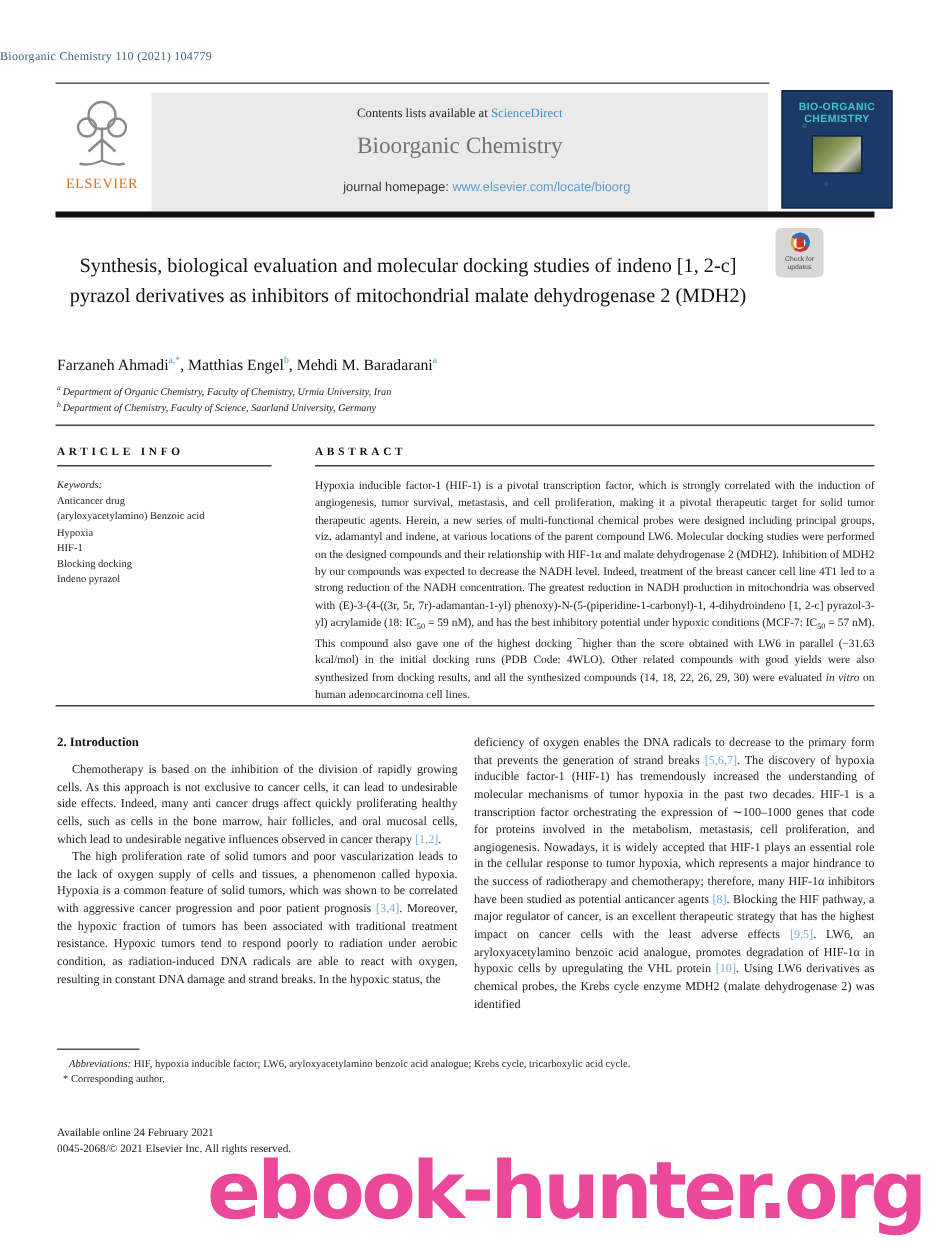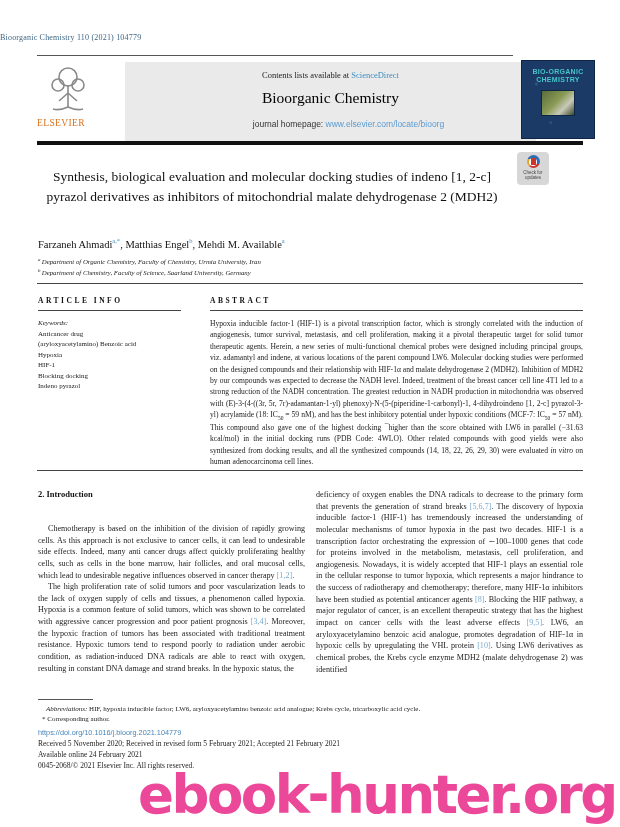--- a/index.html
+++ b/index.html
@@ -10,30 +10,30 @@
     font-family:"Liberation Serif", serif; color:#1c1c1c;
   }
   .abs { position:absolute; }
 
   
   .citation { top:33px; left:0; width:620px; text-align:left;
     font-size:8px; color:#3d6583; letter-spacing:.2px; }
   .rule-thin { top:55px; left:37px; width:476px; height:1px; background:#555; }
   .rule-thick { top:141px; left:37px; width:546px; height:4px; background:#111; }
 
-  .elsevier { top:63px; left:37px; width:62px; height:80px; text-align:left; }
+  .elsevier { top:63px; left:37px; width:62px; height:80px; text-align:center; }
   .elsevier svg { display:block; margin:0 auto; }
   .elsevier .pub { font-family:"Liberation Serif", serif; color:#d9731f;
     font-size:9.5px; letter-spacing:.4px; margin-top:1px; }
 
   .panel { top:62px; left:101px; width:411px; height:79px; background:#eaeaea;
-    text-align:center;margin-left:24px; }
+    text-align:center; }
   .panel .contents { margin-top:8px; font-size:8.5px; color:#222; }
   .panel .contents .link { color:#3d8fc0; }
-  .panel .jtitle { margin-top:9px; font-size:15.5px; color:#000000; }
+  .panel .jtitle { margin-top:9px; font-size:15.5px; color:#737373; }
   .panel .homepage { margin-top:12px; font-size:8.5px; color:#333;
     font-family:"Liberation Sans", sans-serif;padding-left:36px; }
   .panel .homepage .link { color:#5b9bd0; }
 
   .cover { top:60px; left:521px; width:74px; height:79px; background:#1b3a66;
     border:1px solid #0d2547; padding-top:7px; text-align:center;
     background-image:radial-gradient(circle at 20% 30%, rgba(120,160,200,.25) 1px, transparent 2px),
       radial-gradient(circle at 70% 15%, rgba(120,160,200,.2) 1px, transparent 2px),
       radial-gradient(circle at 40% 80%, rgba(120,160,200,.2) 1px, transparent 2px);
   }
@@ -75,21 +75,21 @@
   .abs-head { top:296px; left:210px; }
   .abs-rule { top:310px; left:210px; width:373px; height:1px; background:#444; }
   .abstract { top:318px; left:210px; width:373px; font-size:7.6px; line-height:1.5;
     text-align:justify; color:#1c1c1c; }
   .abstract .sub { font-size:5.5px; vertical-align:sub; }
   .abstract .it { font-style:italic; }
   .rule2 { top:470px; left:37px; width:546px; height:1px; background:#444; }
 
   
   .intro-head { top:489px; left:38px; font-size:8.5px; font-weight:bold; color:#111; }
-  .colL { top:507px; left:38px; width:267px;margin-top:16px; }
+  .colL { top:507px; left:38px; width:267px; }
   .colR { top:489px; left:316px; width:267px; }
   .body-txt { font-size:8.1px; line-height:1.44; text-align:justify; color:#1c1c1c; }
   .body-txt p.ind { text-indent:10px; }
   .ref { color:#7aaacd; }
 
   
   .fn-rule { top:699px; left:38px; width:55px; height:1px; background:#555; }
   .abbrev { top:704px; left:38px; width:546px; font-size:7px; line-height:1.5;
     color:#222; text-indent:8px; }
   .abbrev .it { font-style:italic; }
@@ -141,21 +141,21 @@
   <div class="abs rule-thick"></div>
 
   <div class="abs title">Synthesis, biological evaluation and molecular docking studies of indeno [1, 2-c] pyrazol derivatives as inhibitors of mitochondrial malate dehydrogenase 2 (MDH2)</div>
 
   <div class="abs check">
     <div class="ring"></div>
     <div class="mark"></div>
     <div class="ctext">Check for updates</div>
   </div>
 
-  <div class="abs authors"><span>Farzaneh Ahmadi</span><span class="sup">a,*</span><span>, Matthias Engel</span><span class="sup">b</span><span>, Mehdi M. Available</span><span class="sup">a</span></div>
+  <div class="abs authors"><span>Farzaneh Ahmadi</span><span class="sup">a,*</span><span>, Matthias Engel</span><span class="sup">b</span><span>, Mehdi M. Baradarani</span><span class="sup">a</span></div>
 
   <div class="abs affils">
     <div><span class="sup">a </span><span>Department of Organic Chemistry, Faculty of Chemistry, Urmia University, Iran</span></div>
     <div><span class="sup">b </span><span>Department of Chemistry, Faculty of Science, Saarland University, Germany</span></div>
   </div>
 
   <div class="abs rule1"></div>
 
   <div class="abs sechead info-head">ARTICLE INFO</div>
   <div class="abs info-rule"></div>
@@ -180,20 +180,18 @@
     <p class="ind"><span>Chemotherapy is based on the inhibition of the division of rapidly growing cells. As this approach is not exclusive to cancer cells, it can lead to undesirable side effects. Indeed, many anti cancer drugs affect quickly proliferating healthy cells, such as cells in the bone marrow, hair follicles, and oral mucosal cells, which lead to undesirable negative influences observed in cancer therapy </span><span class="ref">[1,2]</span><span>.</span></p>
     <p class="ind"><span>The high proliferation rate of solid tumors and poor vascularization leads to the lack of oxygen supply of cells and tissues, a phenomenon called hypoxia. Hypoxia is a common feature of solid tumors, which was shown to be correlated with aggressive cancer progression and poor patient prognosis </span><span class="ref">[3,4]</span><span>. Moreover, the hypoxic fraction of tumors has been associated with traditional treatment resistance. Hypoxic tumors tend to respond poorly to radiation under aerobic condition, as radiation-induced DNA radicals are able to react with oxygen, resulting in constant DNA damage and strand breaks. In the hypoxic status, the</span></p>
   </div>
   <div class="abs colR body-txt">
     <p><span>deficiency of oxygen enables the DNA radicals to decrease to the primary form that prevents the generation of strand breaks </span><span class="ref">[5,6,7]</span><span>. The discovery of hypoxia inducible factor-1 (HIF-1) has tremendously increased the understanding of molecular mechanisms of tumor hypoxia in the past two decades. HIF-1 is a transcription factor orchestrating the expression of ∼100–1000 genes that code for proteins involved in the metabolism, metastasis, cell proliferation, and angiogenesis. Nowadays, it is widely accepted that HIF-1 plays an essential role in the cellular response to tumor hypoxia, which represents a major hindrance to the success of radiotherapy and chemotherapy; therefore, many HIF-1α inhibitors have been studied as potential anticancer agents </span><span class="ref">[8]</span><span>. Blocking the HIF pathway, a major regulator of cancer, is an excellent therapeutic strategy that has the highest impact on cancer cells with the least adverse effects </span><span class="ref">[9,5]</span><span>. LW6, an aryloxyacetylamino benzoic acid analogue, promotes degradation of HIF-1α in hypoxic cells by upregulating the VHL protein </span><span class="ref">[10]</span><span>. Using LW6 derivatives as chemical probes, the Krebs cycle enzyme MDH2 (malate dehydrogenase 2) was identified</span></p>
   </div>
 
   <div class="abs fn-rule"></div>
   <div class="abs abbrev"><span class="it">Abbreviations: </span><span>HIF, hypoxia inducible factor; LW6, aryloxyacetylamino benzoic acid analogue; Krebs cycle, tricarboxylic acid cycle.</span></div>
   <div class="abs corresp">* Corresponding author.</div>
-  <div class="abs doi">https://doi.org/10.1016/j.bioorg.2021.104779</div>
-  <div class="abs meta1">Received 5 November 2020; Received in revised form 5 February 2021; Accepted 21 February 2021</div>
   <div class="abs meta2">Available online 24 February 2021</div>
   <div class="abs meta3">0045-2068/© 2021 Elsevier Inc. All rights reserved.</div>
 
   <div class="abs watermark">ebook-hunter.org</div>
 
 </div>
 
 </body></html>

